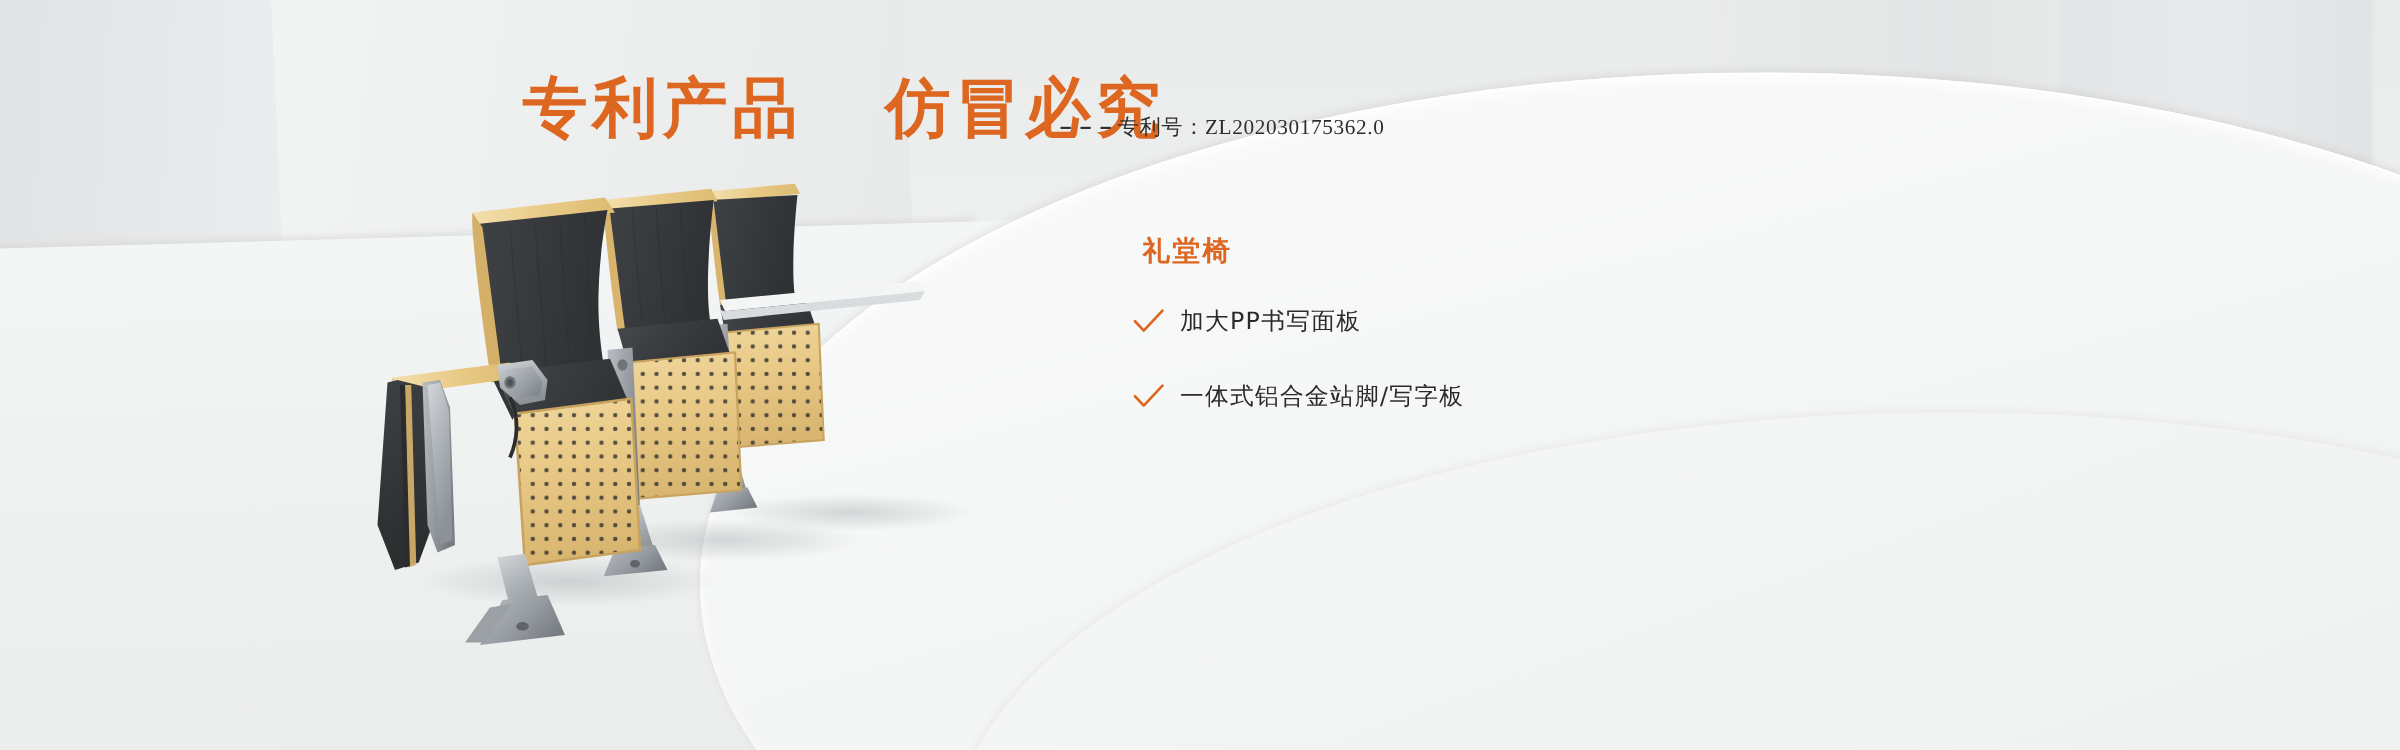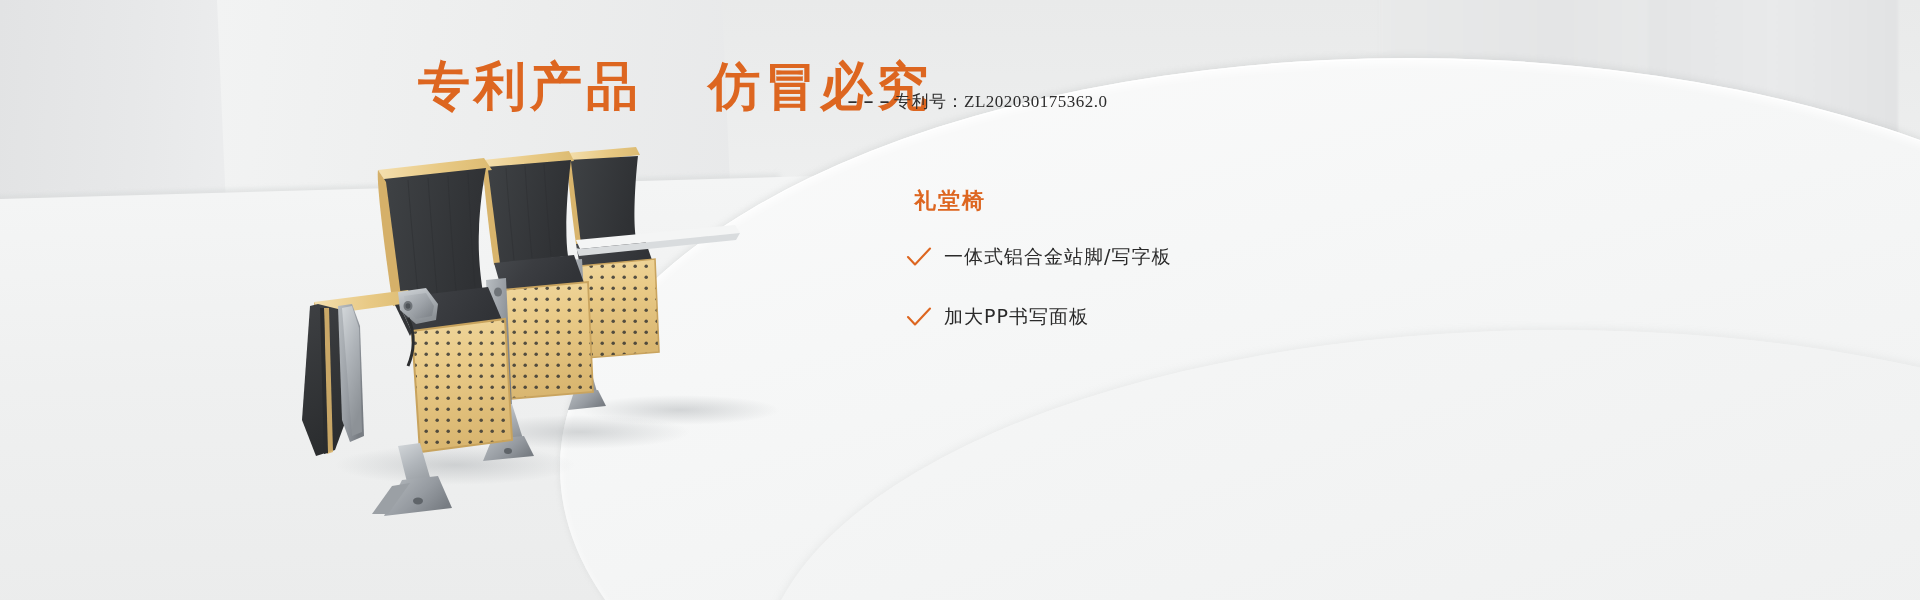--- a/index.html
+++ b/index.html
@@ -286,27 +286,27 @@
   <div class="features">
 
     <div class="feat-title">礼堂椅</div>
 
     <div class="feat-row">
       <span class="check">
         <svg width="26" height="22" viewBox="0 0 26 22" xmlns="http://www.w3.org/2000/svg">
           <path d="M2 11 L9 18.5 L24 2.5" fill="none" stroke="#DD6620" stroke-width="2.1" stroke-linecap="round" stroke-linejoin="round"></path>
         </svg>
       </span>
-      <span class="feat-text">一体式铝合金站脚/写字板</span>
+      <span class="feat-text">加大PP书写面板</span>
     </div>
 
     <div class="feat-row">
       <span class="check">
         <svg width="26" height="22" viewBox="0 0 26 22" xmlns="http://www.w3.org/2000/svg">
           <path d="M2 11 L9 18.5 L24 2.5" fill="none" stroke="#DD6620" stroke-width="2.1" stroke-linecap="round" stroke-linejoin="round"></path>
         </svg>
       </span>
-      <span class="feat-text">加大PP书写面板</span>
+      <span class="feat-text">一体式铝合金站脚/写字板</span>
     </div>
 
 
   </div>
 </div>
 
 </body></html>

